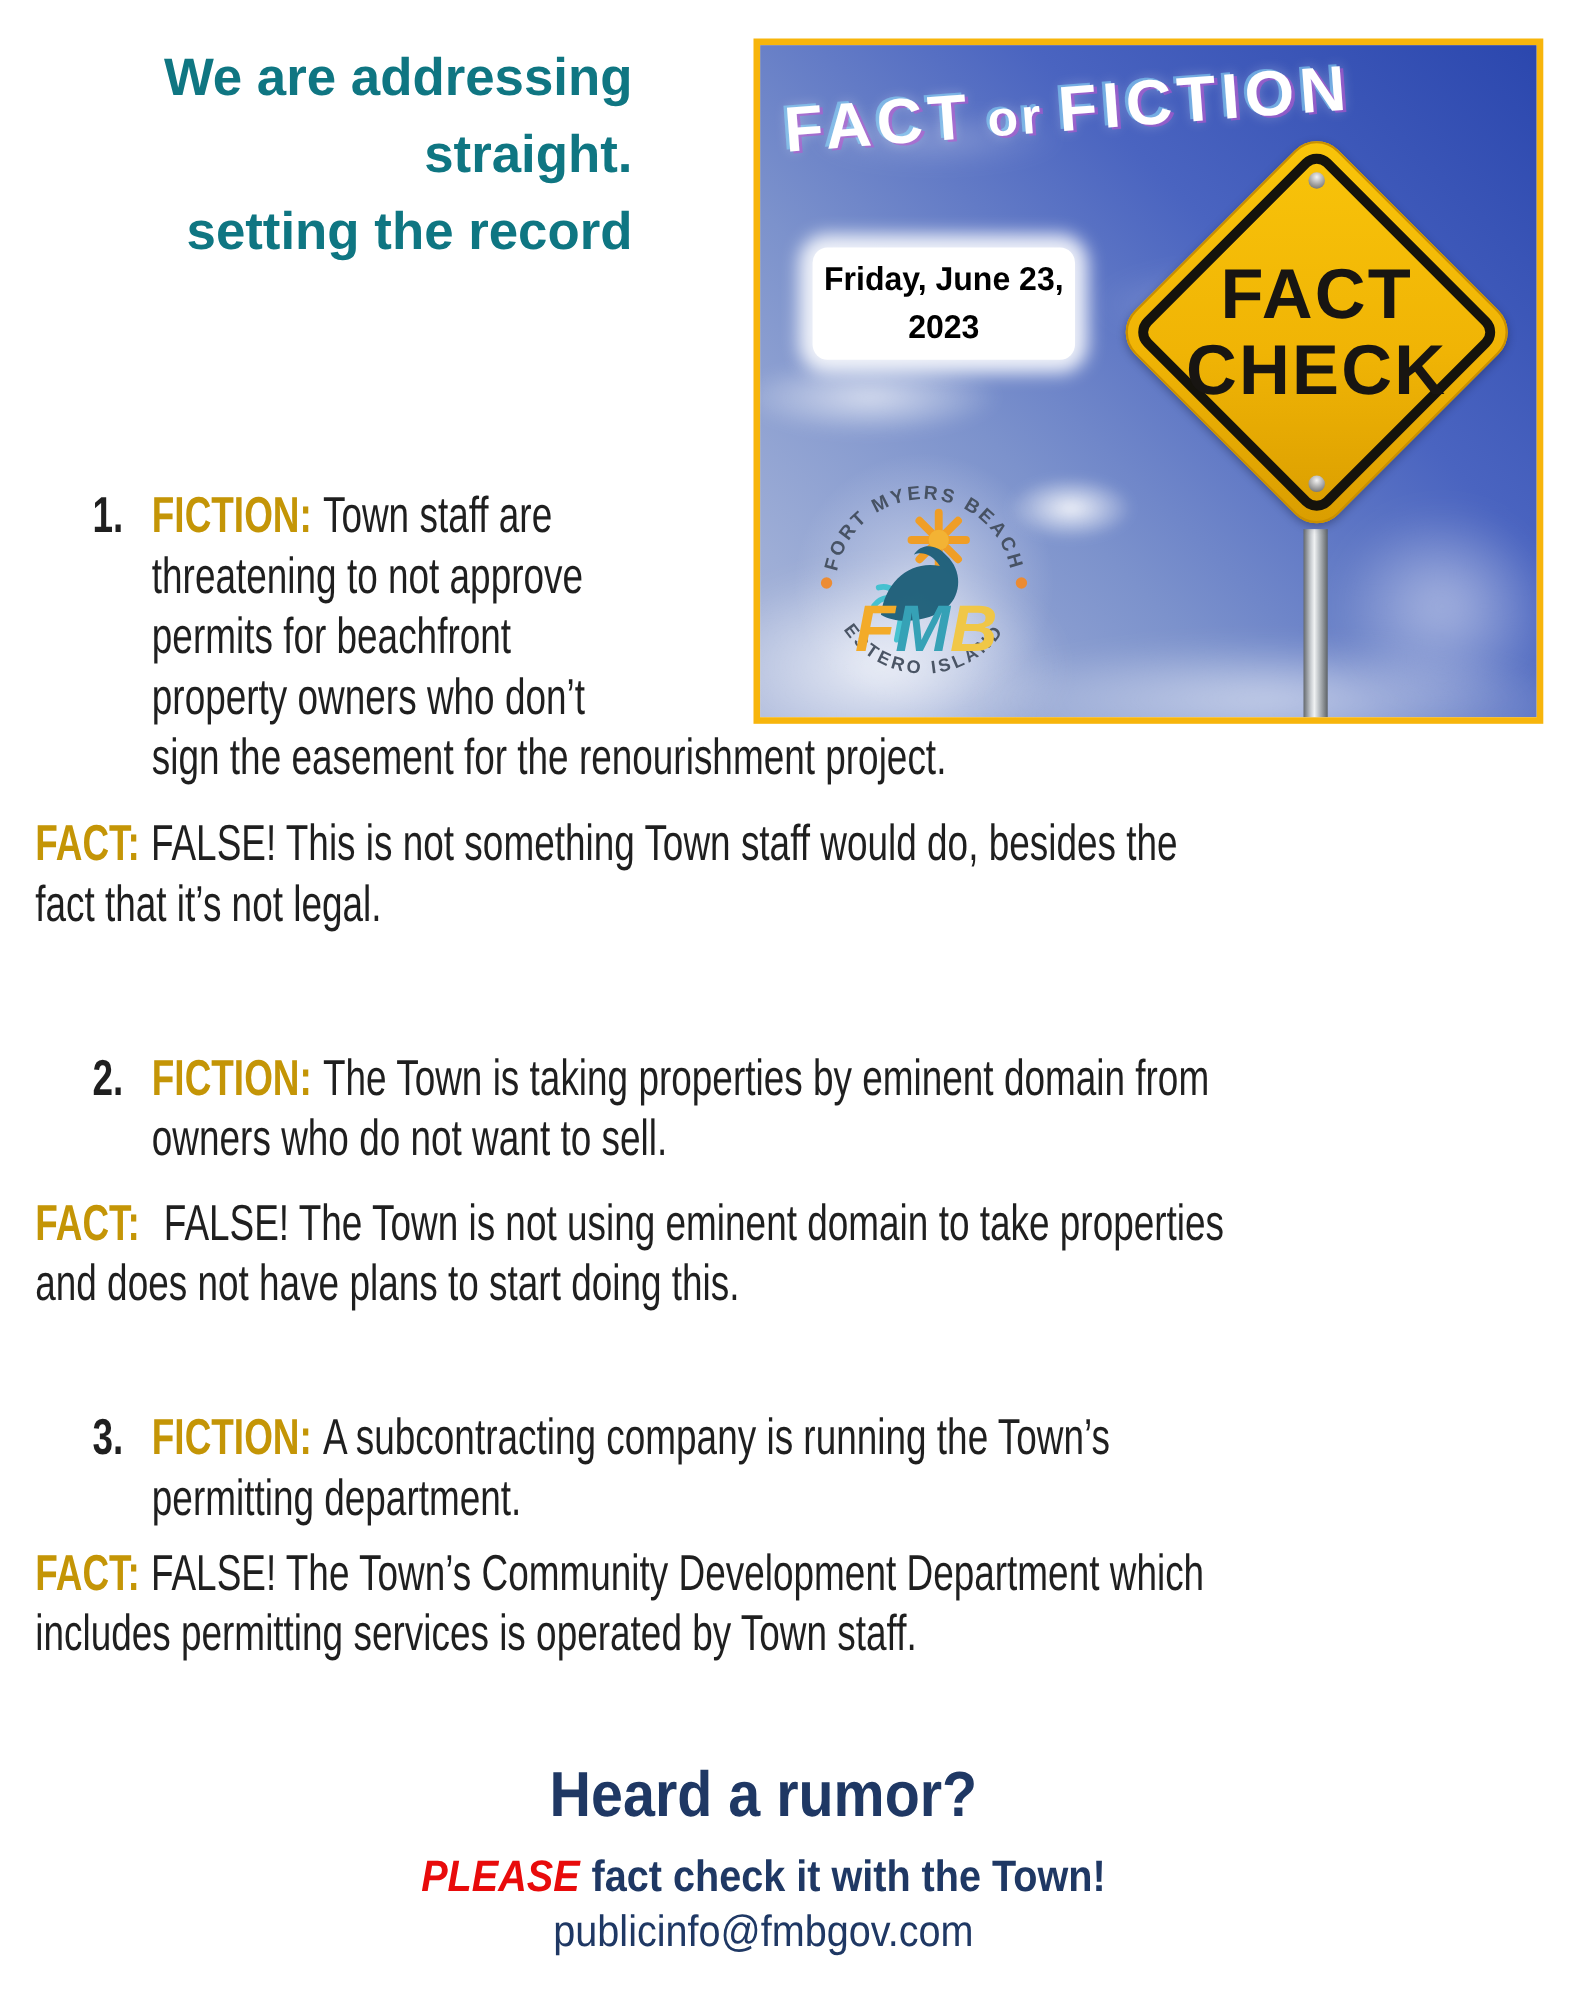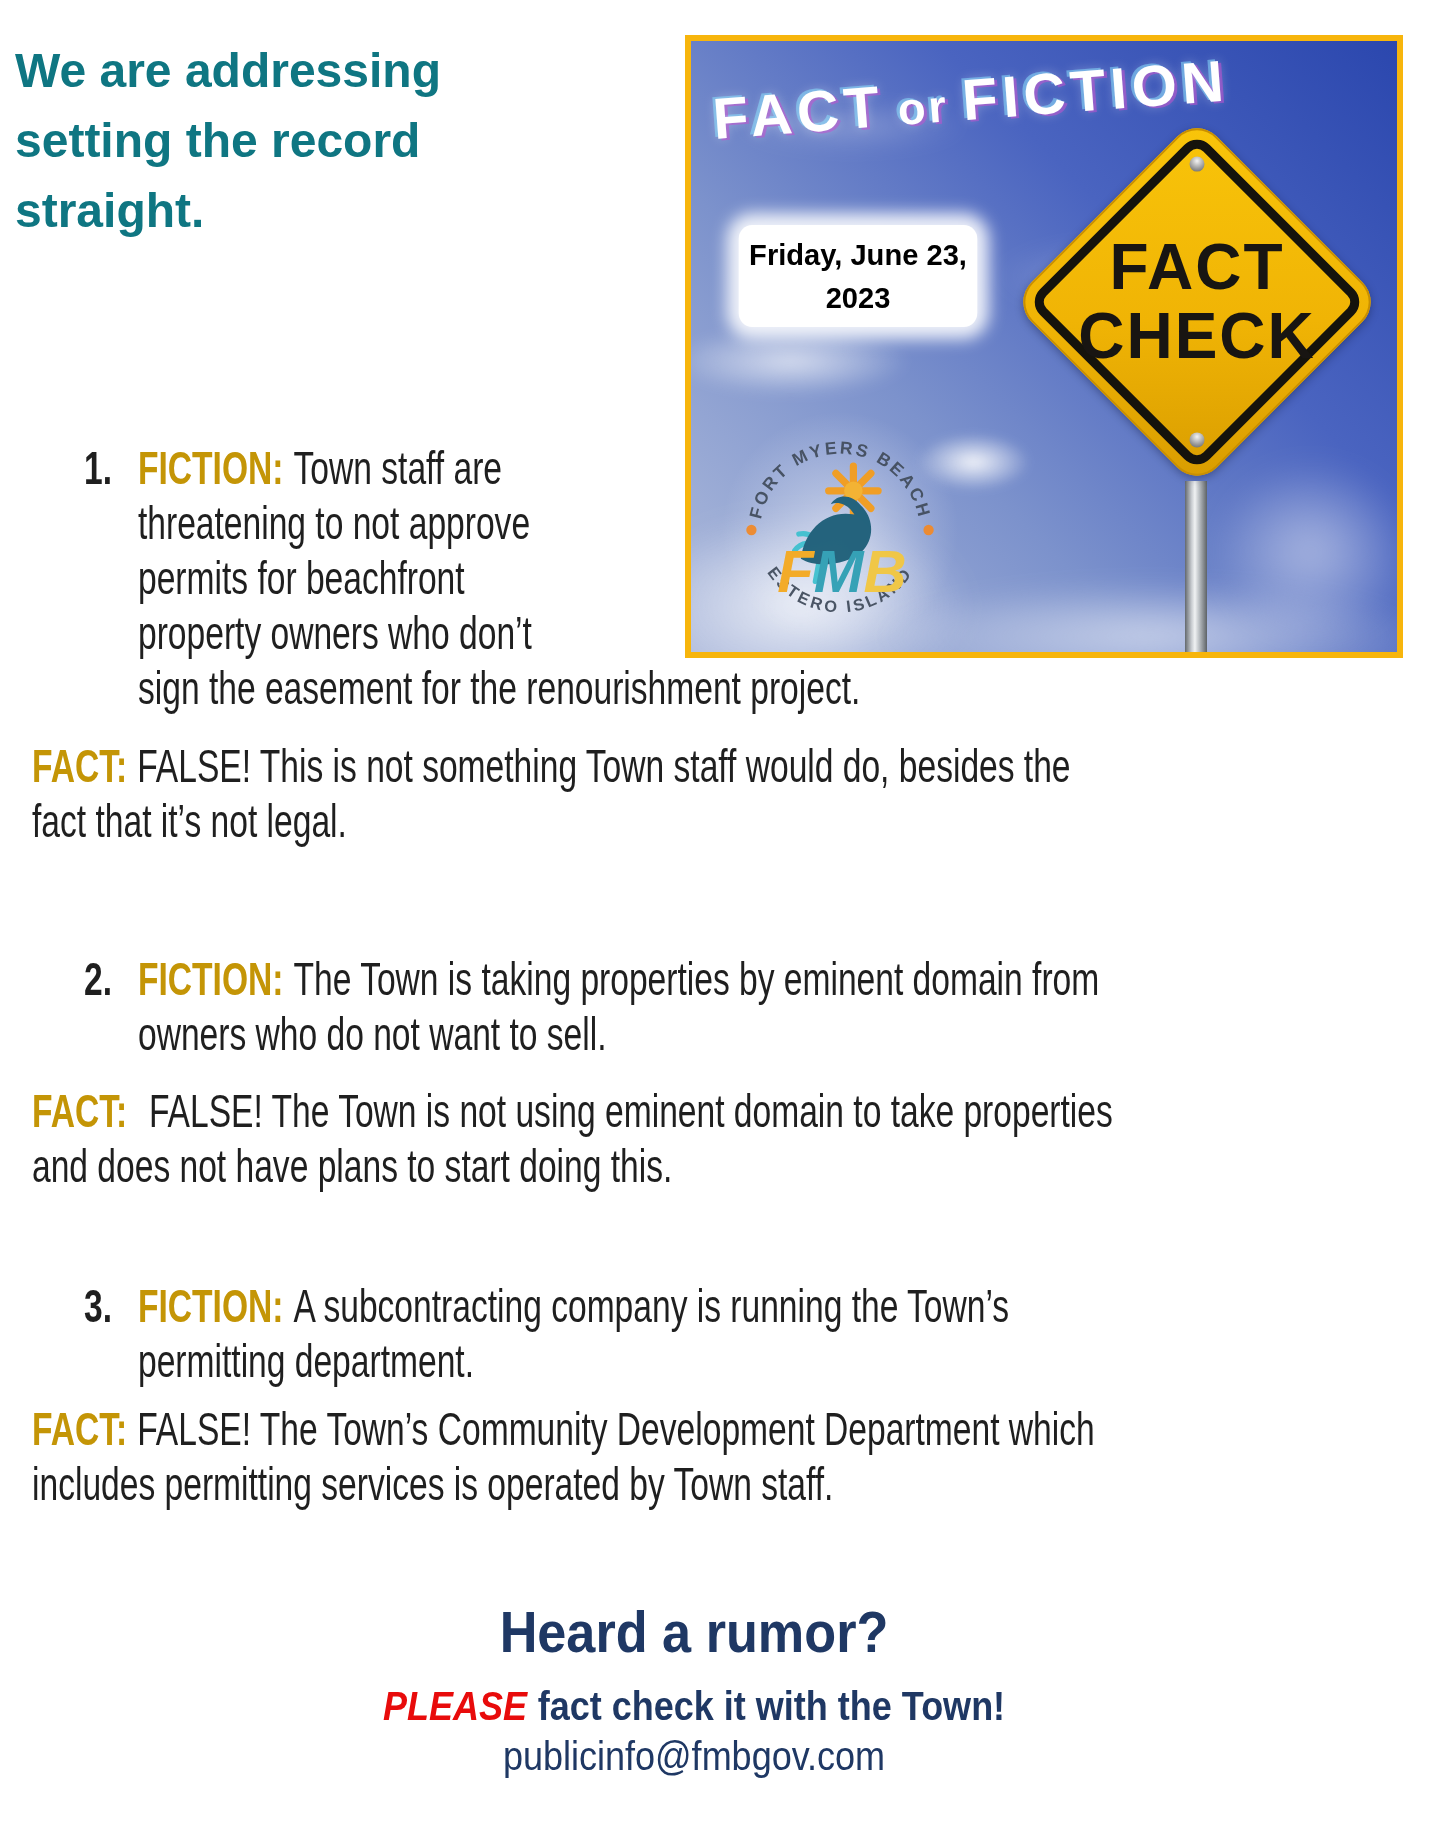--- a/index.html
+++ b/index.html
@@ -1,20 +1,20 @@
 <!DOCTYPE html>
 <html><head>
 <meta charset="utf-8">
 <style>
   html,body{margin:0;padding:0;background:#fff;}
   .page{position:relative;width:1444px;height:1827px;background:#ffffff;overflow:hidden;
         font-family:"Liberation Sans",sans-serif;color:#1f1f1f;}
 
   
-  .heading{position:absolute;left:15px;top:36px;width:560px;text-align:left;
+  .heading{position:absolute;left:15px;top:36px;width:560px;text-align:right;
            color:#0F7682;font-weight:800;font-size:48px;line-height:70px;}
   .heading div{white-space:nowrap;}
 
   
   .line{position:absolute;font-size:46px;line-height:50px;color:#1f1f1f;white-space:nowrap;
         transform:scaleX(0.73);transform-origin:0 50%;}
   .num{position:absolute;left:84px;font-size:46px;line-height:50px;font-weight:700;
        transform:scaleX(0.73);transform-origin:0 50%;}
   .glabel{color:#C49506;font-weight:700;margin-right:.30em;}
   .glabel.wide{margin-right:.65em;}
@@ -70,22 +70,22 @@
   .f3{top:1734px;font-size:40px;font-weight:400;}
   .please{color:#E80B0B;font-style:italic;font-weight:700;margin-right:.30em;}
 </style>
 </head>
 <body>
 
 <div class="page">
 
   <div class="heading">
     <div>We are addressing</div>
+    <div>straight.</div>
     <div>setting the record</div>
-    <div>straight.</div>
   </div>
 
   <div class="photo">
     <div class="cloud c1"></div>
     <div class="cloud c2"></div>
     <div class="cloud c3"></div>
     <div class="cloud c4"></div>
     <div class="cloud c5"></div>
     <div class="cloud c6"></div>
     <div class="cloud c7"></div>

